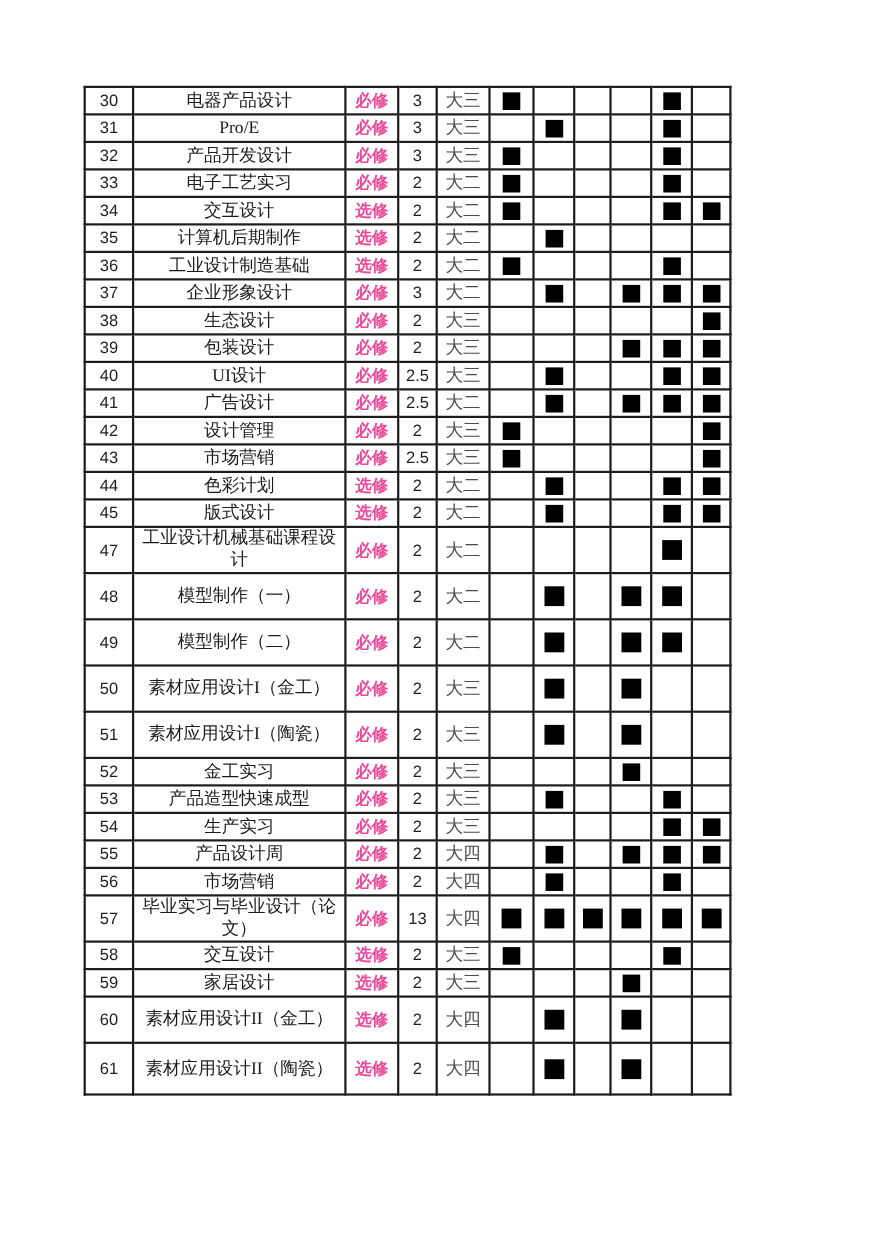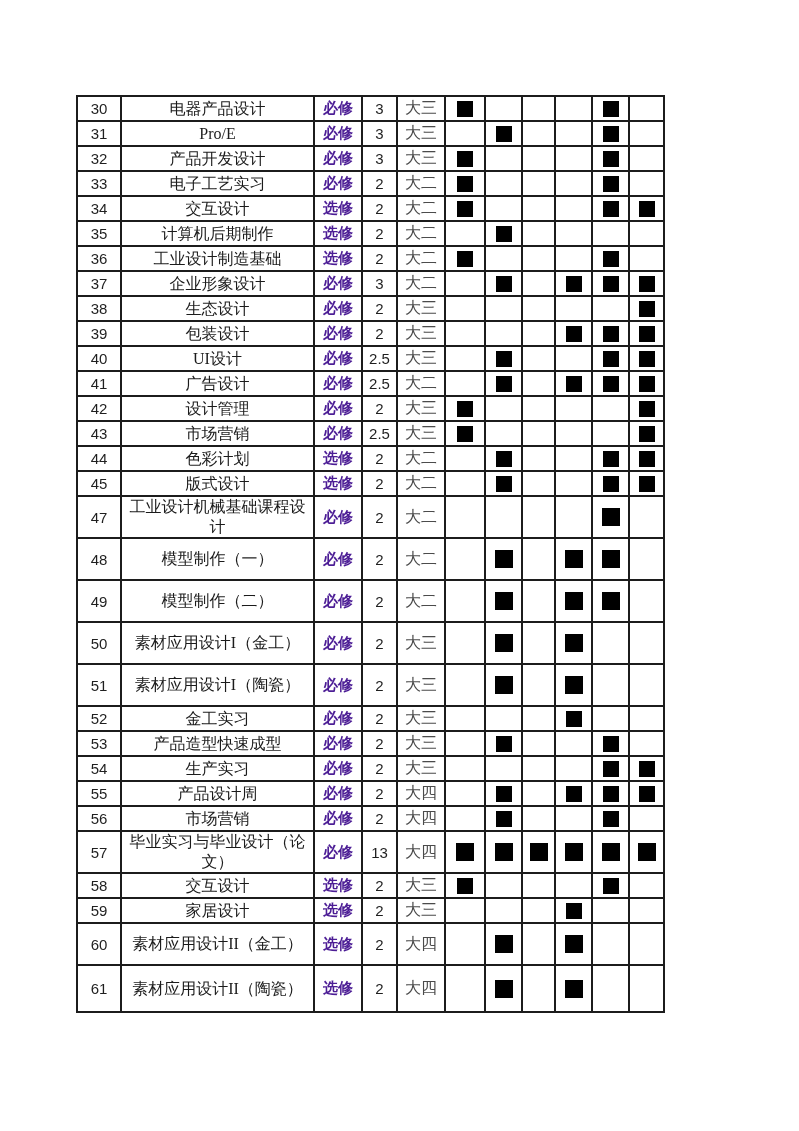--- a/index.html
+++ b/index.html
@@ -11,21 +11,21 @@
     position: relative;
     width: 799px;
     height: 1131px;
     background: #ffffff;
     overflow: hidden;
     font-family: "Liberation Serif", serif;
   }
   table.course-table {
     position: absolute;
     left: 76px;
-    top: 95px;
+    top: 78px;
     border-collapse: collapse;
     table-layout: fixed;
     width: 587px;
   }
   table.course-table td {
     border: 2px solid #1c1c1c;
     padding: 0;
     text-align: center;
     vertical-align: middle;
     overflow: hidden;
@@ -41,21 +41,21 @@
   }
   td.c-name {
     font-size: 16px;
     line-height: 20px;
     color: #1b1b1b;
     padding: 0 6px;
     word-break: break-all;
   }
   td.c-type {
     font-size: 15px;
-    color: #4c1d95;
+    color: #ec4899;
     font-weight: 600;
     font-family: Liberation Sans, sans-serif;
   }
   td.c-cred {
     font-family: "Liberation Sans", sans-serif;
     font-size: 15px;
     color: #1f1f1f;
   }
   td.c-grade {
     font-size: 16px;

